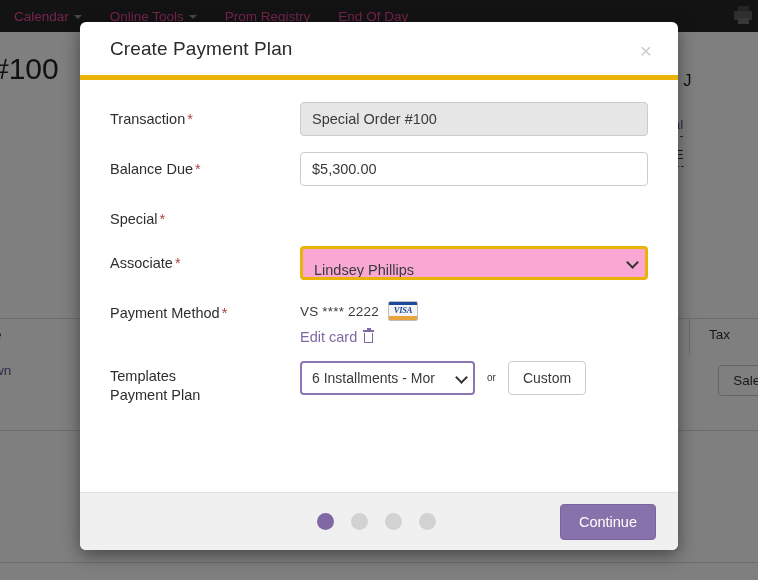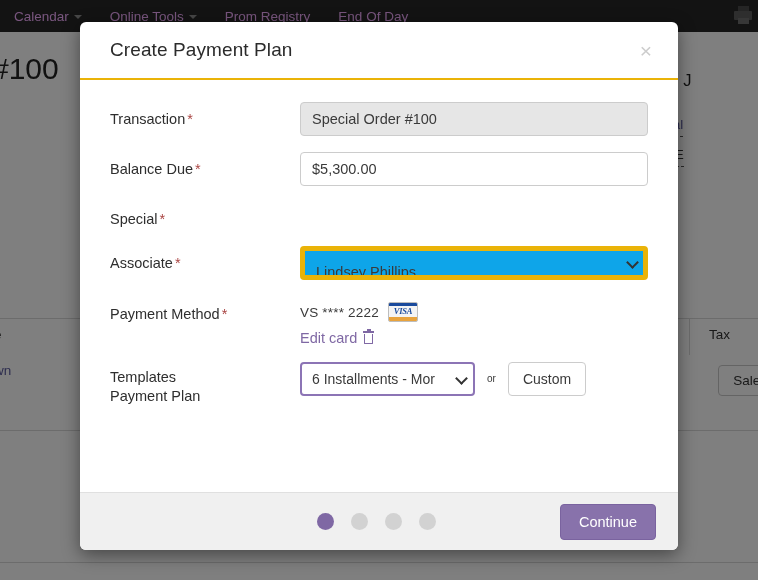--- a/index.html
+++ b/index.html
@@ -15,21 +15,21 @@
 
   
   #app-bg { position: absolute; inset: 0; background: #ffffff; }
 
   .topnav {
     position: absolute; top: 0; left: 0; right: 0; height: 32px;
     background: #262626;
     display: flex; align-items: center;
   }
   .topnav-item {
-    color: #f0abfc; font-size: 13.5px; padding: 0 0 0 0;
+    color: #ec4899; font-size: 13.5px; padding: 0 0 0 0;
     margin-right: 28px; white-space: nowrap;
     display: flex; align-items: center; gap: 5px;
   }
   .topnav-item:first-child { margin-left: 14px; }
   .caret-dn {
     width: 0; height: 0; border-left: 4px solid transparent;
     border-right: 4px solid transparent; border-top: 4px solid #8e8e8e;
     display: inline-block; margin-top: 2px;
   }
   .topnav-right { position: absolute; right: 4px; top: 5px; }
@@ -88,21 +88,21 @@
   #dialog {
     position: absolute; left: 80px; top: 22px;
     width: 598px; height: 528px;
     background: #ffffff;
     border-radius: 6px;
     box-shadow: 0 5px 18px rgba(0,0,0,0.45);
     display: flex; flex-direction: column;
   }
   .dlg-header {
     height: 58px; flex: 0 0 58px; position: relative;
-    border-bottom: 2px solid #eab308;
+    border-bottom: 5px solid #eab308;
     display: flex; align-items: center;
   }
   .dlg-title {
     font-size: 19px; color: #2b2b2b; font-weight: 400;
     margin-left: 30px; letter-spacing: .1px;
   }
   .dlg-close {
     position: absolute; right: 22px; top: 16px;
     font-size: 21px; color: #cccccc; line-height: 1;
     background: none; border: none; cursor: pointer; padding: 2px 4px;
@@ -127,22 +127,22 @@
     border: 1px solid #ccc; border-radius: 4px;
     background: #fff; color: #3a3a3a;
     font-size: 14.5px; font-family: "Liberation Sans", sans-serif;
     padding: 0 11px; outline: none;
   }
   .inp.disabled { background: #e6e6e6; border-color: #ccc; color: #3a3a3a; }
 
   .sel-wrap { position: relative; width: 348px; }
   .sel {
     width: 348px; height: 34px;
-    border: 5px solid #eab308; border-radius: 4px;
-    background: #0ea5e9; color: #3a3a3a;
+    border: 3px solid #eab308; border-radius: 4px;
+    background: #f9a8d4; color: #3a3a3a;
     font-size: 14.5px; font-family: "Liberation Sans", sans-serif;
     padding: 13px 26px 0 11px; outline: none;
     -webkit-appearance: none; appearance: none;
   }
   .sel-caret {
     position: absolute; right: 11px; top: 12px;
     width: 9px; height: 9px; pointer-events: none;
   }
   .sel-caret:before {
     content:""; position:absolute; left:0; top:0;

